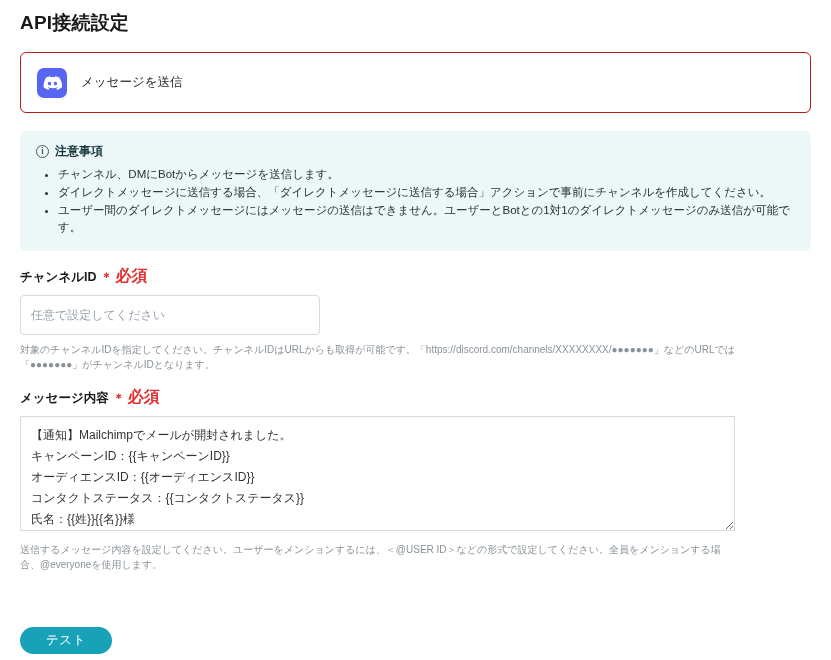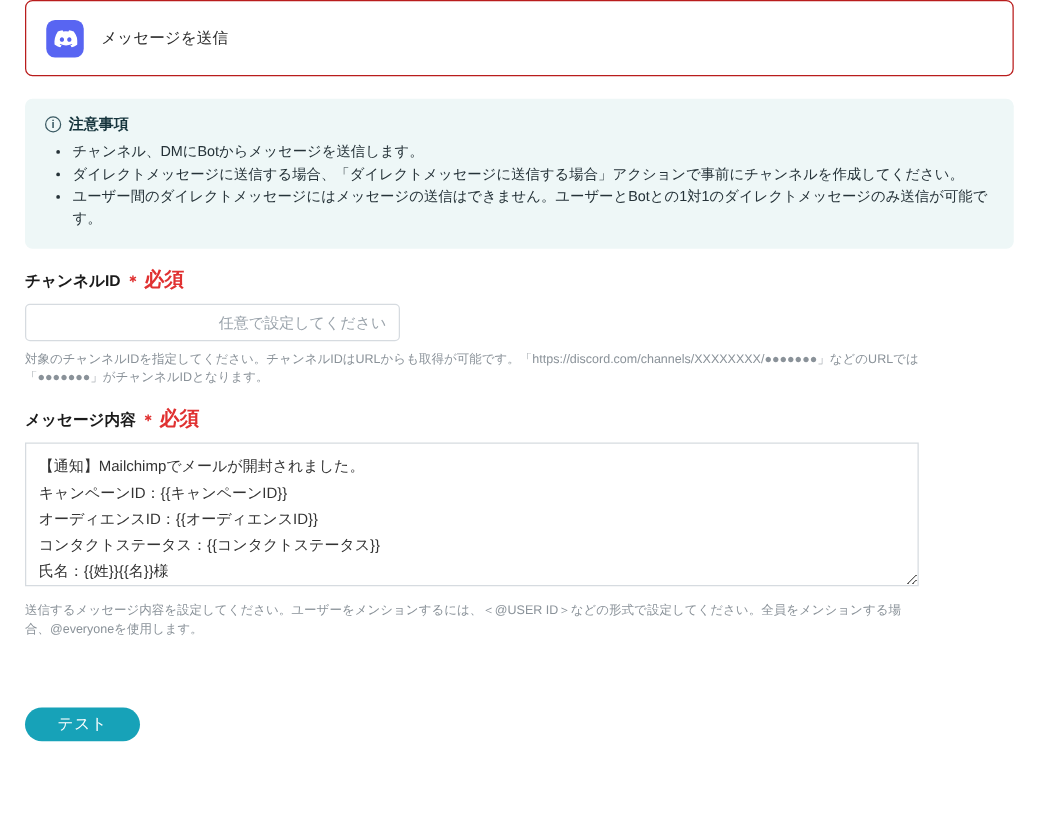--- a/index.html
+++ b/index.html
@@ -105,30 +105,29 @@
     margin: 0 3px 0 4px;
     font-size: 12px;
   }
   .req-badge {
     color: #e03131;
     font-size: 16px;
     font-weight: bold;
   }
   input.text-input {
     width: 300px;
-    height: 30px;
+    height: 40px;
     border: 1px solid #d6dbe0;
     border-radius: 4px;
     padding: 0 10px;
     font-size: 12px;
     font-family: "Liberation Sans", sans-serif;
     color: #333;
     background: #fff;
     outline: none;
-    text-align: right;
   }
   input.text-input::placeholder { color: #9aa3ab; }
   .help-text {
     font-size: 10px;
     color: #8a9299;
     line-height: 15px;
     margin-top: 7px;
     max-width: 715px;
   }
   textarea.msg-input {
@@ -159,20 +158,21 @@
     font-family: "Liberation Sans", sans-serif;
     cursor: pointer;
     letter-spacing: 0.5px;
   }
 </style>
 </head>
 <body>
 
 <div class="page">
 
+  <h1 class="page-title">API接続設定</h1>
 
   <div class="action-card">
     <span class="discord-badge">
       <svg width="19" height="14" viewBox="0 0 24 18" aria-hidden="true">
         <path fill="#ffffff" d="M20.3 1.6A19.6 19.6 0 0 0 15.5.2a13 13 0 0 0-.6 1.3 18.2 18.2 0 0 0-5.4 0A13 13 0 0 0 8.9.2 19.6 19.6 0 0 0 4 1.6C1 6.1.2 10.5.6 14.9a19.8 19.8 0 0 0 6 3 14.6 14.6 0 0 0 1.3-2.1 12.8 12.8 0 0 1-2-1c.2-.1.3-.3.5-.4a14 14 0 0 0 12 0l.5.4a12.8 12.8 0 0 1-2 1 14.6 14.6 0 0 0 1.3 2.1 19.7 19.7 0 0 0 6-3c.5-5.1-.8-9.5-3.9-13.3zM8.2 12.2c-1.2 0-2.2-1.1-2.2-2.4s1-2.4 2.2-2.4 2.2 1.1 2.2 2.4-1 2.4-2.2 2.4zm7.6 0c-1.2 0-2.2-1.1-2.2-2.4s1-2.4 2.2-2.4 2.2 1.1 2.2 2.4-1 2.4-2.2 2.4z"></path>
       </svg>
     </span>
     <span class="action-label">メッセージを送信</span>
   </div>
 

